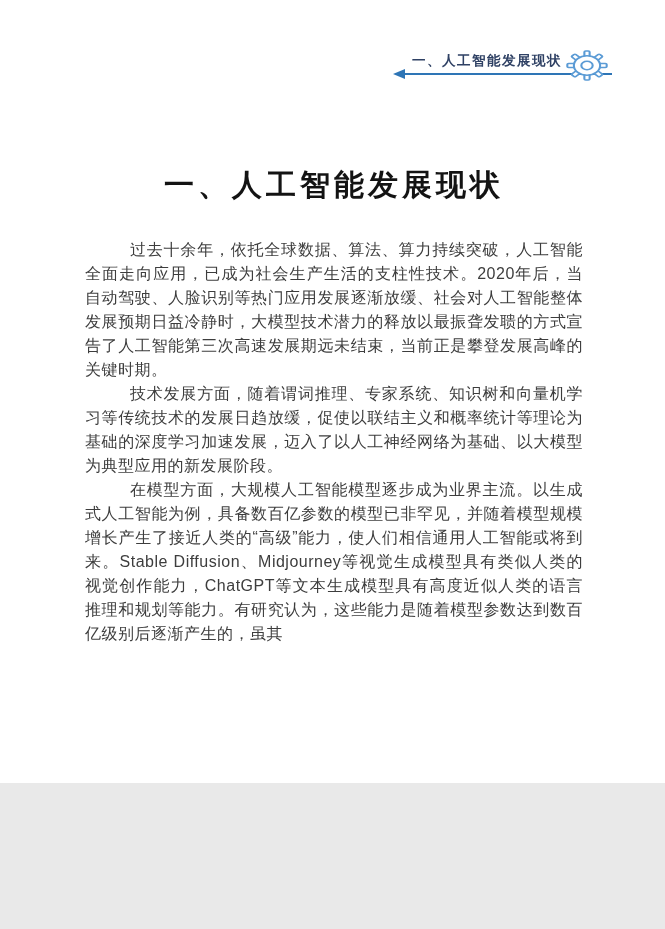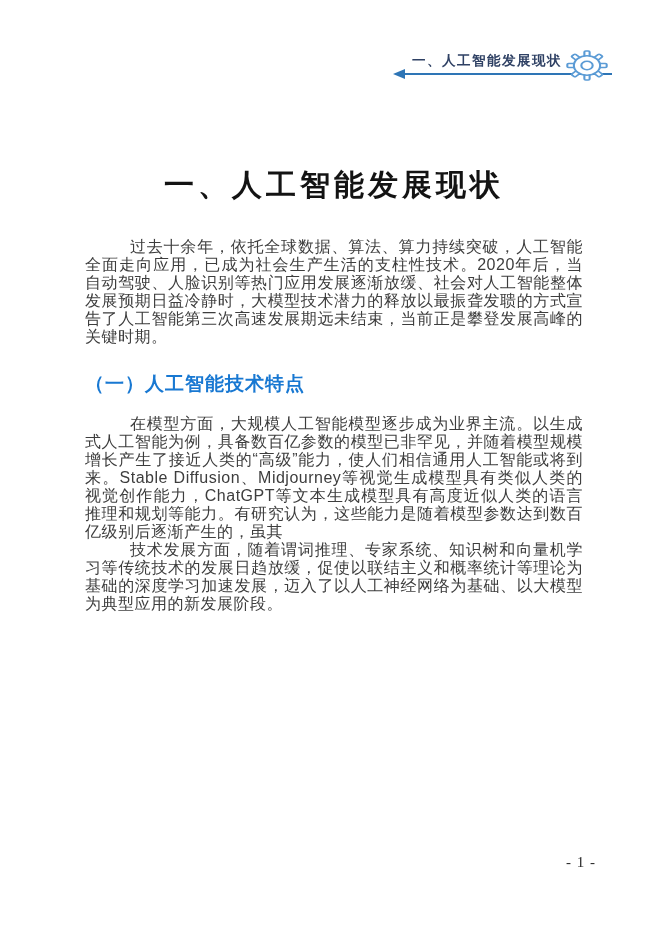--- a/index.html
+++ b/index.html
@@ -1,19 +1,19 @@
 <!DOCTYPE html>
 <html><head>
 <meta charset="utf-8">
 <style>
   html, body { margin: 0; padding: 0; background: #e9e9e9; }
   .page {
     position: relative;
     width: 665px;
-    height: 929px;
+    height: 783px;
     margin: 0 auto;
     background: #ffffff;
     overflow: hidden;
     font-family: "Liberation Sans", sans-serif;
   }
 
   
   .running-head {
     position: absolute;
     top: 52px;
@@ -63,21 +63,21 @@
     font-size: 30px;
     line-height: 40px;
     letter-spacing: 4px;
     color: #131313;
     text-align: center;
     white-space: nowrap;
   }
   .para {
     margin: 0;
     font-size: 16px;
-    line-height: 18px;
+    line-height: 24px;
     color: #3d3d3d;
     text-align: justify;
     text-indent: 45px;
     letter-spacing: 0.5px;
   }
   .section-heading {
     margin: 26px 0 19px 0;
     font-size: 19px;
     line-height: 24px;
     font-weight: bold;
@@ -125,23 +125,22 @@
     </g>
   </svg>
 
   <div class="content">
 
     <h1 class="doc-title">一、人工智能发展现状</h1>
 
     <p class="para">过去十余年，依托全球数据、算法、算力持续突破，人工智能全面走向应用，已成为社会生产生活的支柱性技术。2020年后，当自动驾驶、人脸识别等热门应用发展逐渐放缓、社会对人工智能整体发展预期日益冷静时，大模型技术潜力的释放以最振聋发聩的方式宣告了人工智能第三次高速发展期远未结束，当前正是攀登发展高峰的关键时期。</p>
 
 
-    <h2 class="section-heading">（一）人工智能技术特点</h2>
+
+    <p class="para">技术发展方面，随着谓词推理、专家系统、知识树和向量机学习等传统技术的发展日趋放缓，促使以联结主义和概率统计等理论为基础的深度学习加速发展，迈入了以人工神经网络为基础、以大模型为典型应用的新发展阶段。</p>
 
     <p class="para">在模型方面，大规模人工智能模型逐步成为业界主流。以生成式人工智能为例，具备数百亿参数的模型已非罕见，并随着模型规模增长产生了接近人类的“高级”能力，使人们相信通用人工智能或将到来。Stable Diffusion、Midjourney等视觉生成模型具有类似人类的视觉创作能力，ChatGPT等文本生成模型具有高度近似人类的语言推理和规划等能力。有研究认为，这些能力是随着模型参数达到数百亿级别后逐渐产生的，虽其</p>
-
-    <p class="para">技术发展方面，随着谓词推理、专家系统、知识树和向量机学习等传统技术的发展日趋放缓，促使以联结主义和概率统计等理论为基础的深度学习加速发展，迈入了以人工神经网络为基础、以大模型为典型应用的新发展阶段。</p>
 
   </div>
 
   <div class="page-number">- 1 -</div>
 
 </div>
 
 </body></html>

